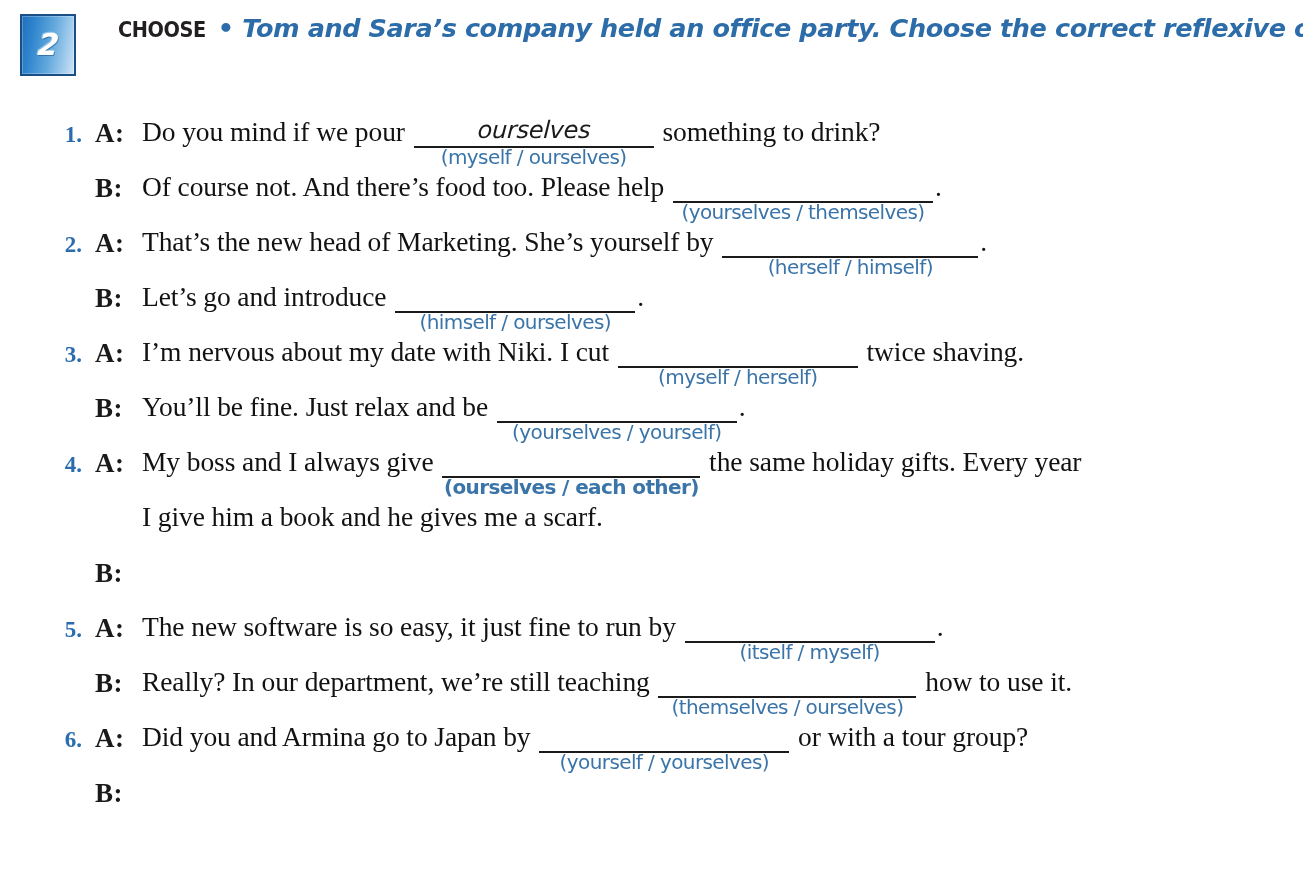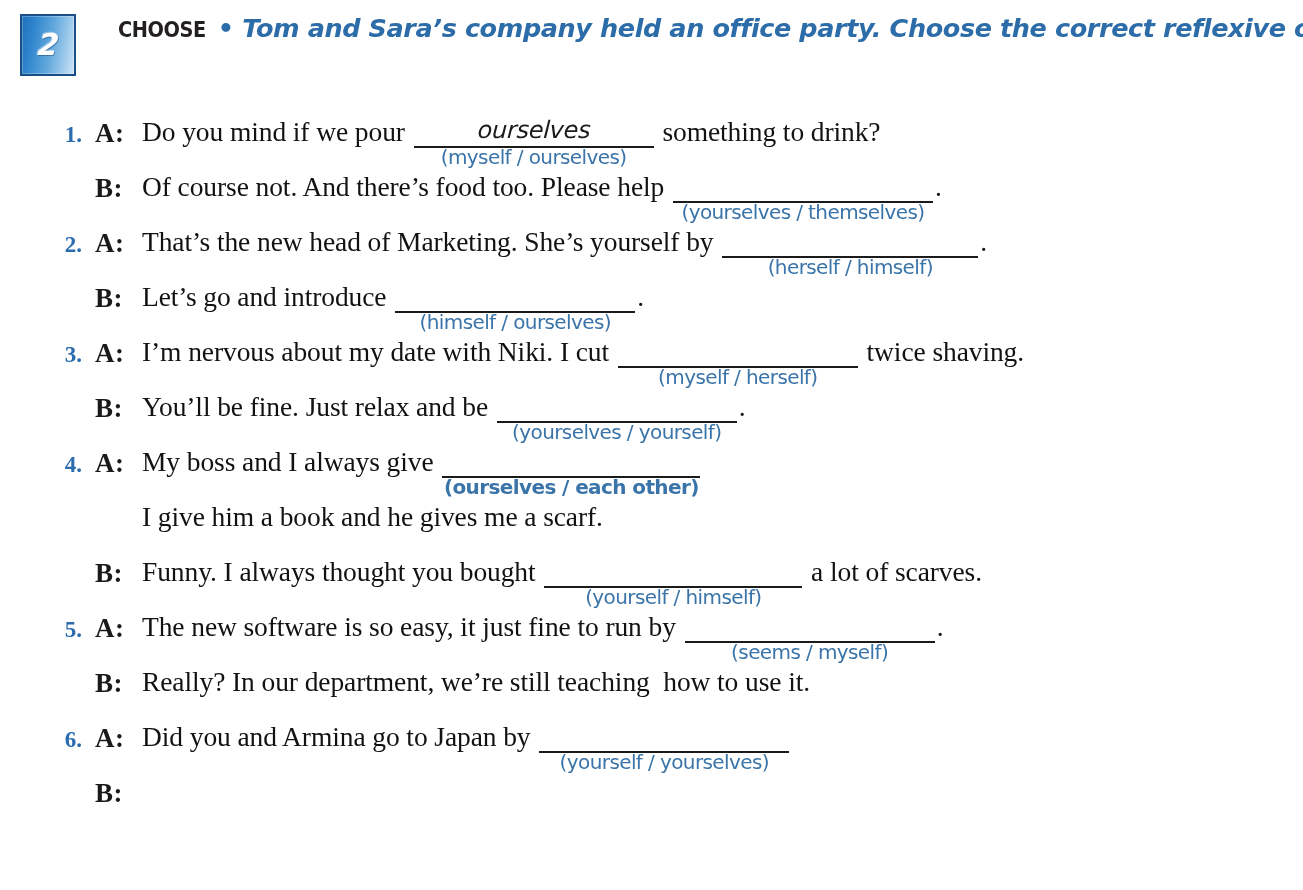--- a/index.html
+++ b/index.html
@@ -246,64 +246,62 @@
     </div>
     <div class="line-row">
       <div class="item-num">4.</div>
       <div class="speaker">A:</div>
       <div class="sentence">
         <span class="txt">My boss and I always give </span>
         <span class="blank" style="width: 258px; font-weight: bold;">
           <span class="answer"></span>
           <span class="hint">(ourselves / each other)</span>
         </span>
+        <span class="txt"> the same holiday gifts. Every year</span>
       </div>
     </div>
     <div class="line-row">
       <div class="sentence">
         <span class="txt">I give him a book and he gives me a scarf.</span>
       </div>
     </div>
     <div class="line-row">
       <div class="speaker">B:</div>
-      <div class="sentence">
-        <span class="txt">Funny. I always thought you bought </span>
-        <span class="blank" style="width: 258px;">
-          <span class="answer"></span>
-          <span class="hint">(yourself / himself)</span>
-        </span>
-        <span class="txt"> a lot of scarves.</span>
-      </div>
     </div>
     <div class="line-row">
       <div class="item-num">5.</div>
       <div class="speaker">A:</div>
       <div class="sentence">
         <span class="txt">The new software is so easy, it just fine to run by </span>
         <span class="blank" style="width: 250px;">
           <span class="answer"></span>
-          <span class="hint">(seems / myself)</span>
+          <span class="hint">(itself / myself)</span>
         </span>
         <span class="txt">.</span>
       </div>
     </div>
     <div class="line-row">
       <div class="speaker">B:</div>
       <div class="sentence">
         <span class="txt">Really? In our department, we’re still teaching </span>
+        <span class="blank" style="width: 258px;">
+          <span class="answer"></span>
+          <span class="hint">(themselves / ourselves)</span>
+        </span>
         <span class="txt"> how to use it.</span>
       </div>
     </div>
     <div class="line-row">
       <div class="item-num">6.</div>
       <div class="speaker">A:</div>
       <div class="sentence">
         <span class="txt">Did you and Armina go to Japan by </span>
         <span class="blank" style="width: 250px;">
           <span class="answer"></span>
           <span class="hint">(yourself / yourselves)</span>
         </span>
+        <span class="txt"> or with a tour group?</span>
       </div>
     </div>
     <div class="line-row">
       <div class="speaker">B:</div>
     </div>
   </div>
 
 </body></html>

